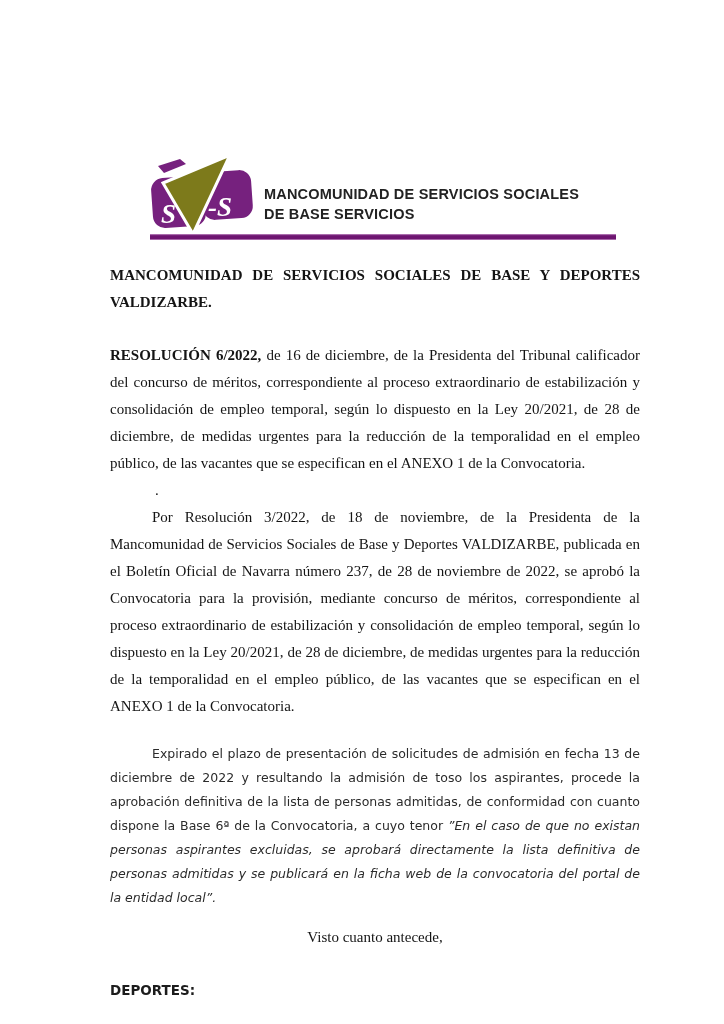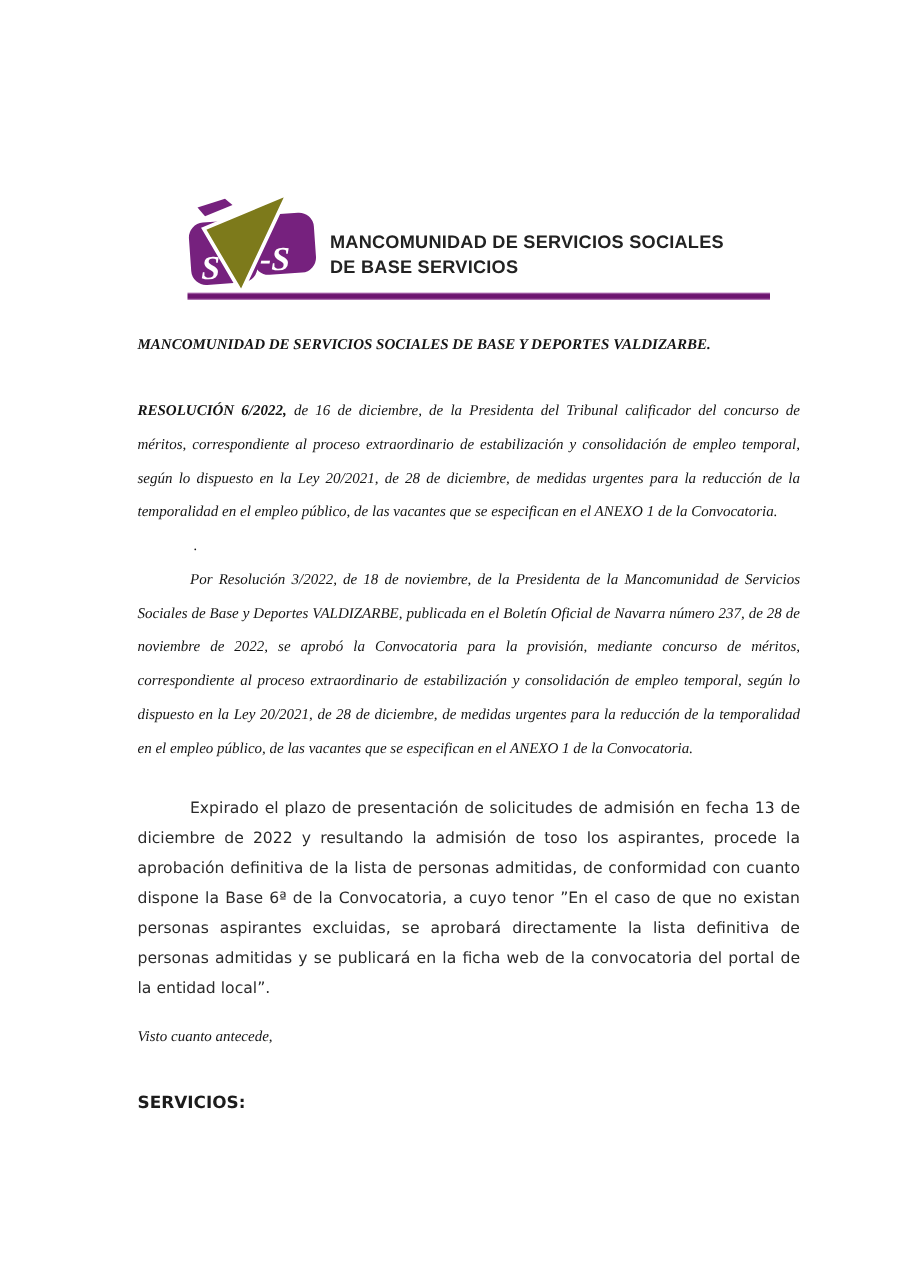--- a/index.html
+++ b/index.html
@@ -31,41 +31,40 @@
   .header-rule {
     position: absolute; left: 150px; top: 234px; width: 466px; height: 6px;
     background: linear-gradient(to bottom, #c490c6 0%, #6d1570 28%, #6d1570 75%, #c490c6 100%);
   }
 
   
   .content { position: absolute; left: 110px; top: 262px; width: 530px; }
   .content p { margin: 0; }
   .serif-par {
     font-family: "Liberation Serif", serif;
-    font-size: 12px;
+    font-size: 15px;
     line-height: 27px;
     text-align: justify;
-    font-style: italic;
   }
   .title-par { font-weight: bold; margin-bottom: 26px !important; }
   .lead-bold { font-weight: bold; }
   .dot-par { text-indent: 45px; text-align: left; }
   .indent { text-indent: 42px; }
   .par3 { margin-bottom: 22px !important; }
   .sans-par {
     font-family: "DejaVu Sans", sans-serif;
     font-size: 12.5px;
     line-height: 24px;
     text-align: justify;
     text-indent: 42px;
     color: #2b2b2b;
     margin-bottom: 14px !important;
   }
-  .sans-par .quote-italic { }
-  .visto-par { text-align: left; margin-bottom: 26px !important; }
+  .sans-par .quote-italic { font-style: italic; }
+  .visto-par { text-align: center; margin-bottom: 26px !important; }
   .resuelvo-par {
     font-family: "DejaVu Sans", sans-serif;
     font-weight: bold;
     font-size: 13.5px;
     line-height: 27px;
     color: #1c1c1c;
     text-align: left;
   }
 </style>
 </head>
@@ -101,16 +100,16 @@
     <p class="serif-par"><span class="lead-bold">RESOLUCIÓN 6/2022,</span><span> de 16 de diciembre, de la Presidenta del Tribunal calificador del concurso de méritos, correspondiente al proceso extraordinario de estabilización y consolidación de empleo temporal, según lo dispuesto en la Ley 20/2021, de 28 de diciembre, de medidas urgentes para la reducción de la temporalidad en el empleo público, de las vacantes que se especifican en el ANEXO 1 de la Convocatoria.</span></p>
 
     <p class="serif-par dot-par">.</p>
 
     <p class="serif-par indent par3">Por Resolución 3/2022, de 18 de noviembre, de la Presidenta de la Mancomunidad de Servicios Sociales de Base y Deportes VALDIZARBE, publicada en el Boletín Oficial de Navarra número 237, de 28 de noviembre de 2022, se aprobó la Convocatoria para la provisión, mediante concurso de méritos, correspondiente al proceso extraordinario de estabilización y consolidación de empleo temporal, según lo dispuesto en la Ley 20/2021, de 28 de diciembre, de medidas urgentes para la reducción de la temporalidad en el empleo público, de las vacantes que se especifican en el ANEXO 1 de la Convocatoria.</p>
 
     <p class="sans-par"><span>Expirado el plazo de presentación de solicitudes de admisión en fecha 13 de diciembre de 2022 y resultando la admisión de toso los aspirantes, procede la aprobación definitiva de la lista de personas admitidas, de conformidad con cuanto dispone la Base 6ª de la Convocatoria, a cuyo tenor </span><span class="quote-italic">”En el caso de que no existan personas aspirantes excluidas, se aprobará directamente la lista definitiva de personas admitidas y se publicará en la ficha web de la convocatoria del portal de la entidad local”.</span></p>
 
     <p class="serif-par visto-par">Visto cuanto antecede,</p>
 
-    <p class="resuelvo-par">SERVICIOS:</p>
+    <p class="resuelvo-par">DEPORTES:</p>
 
   </div>
 </div>
 
 </body></html>

